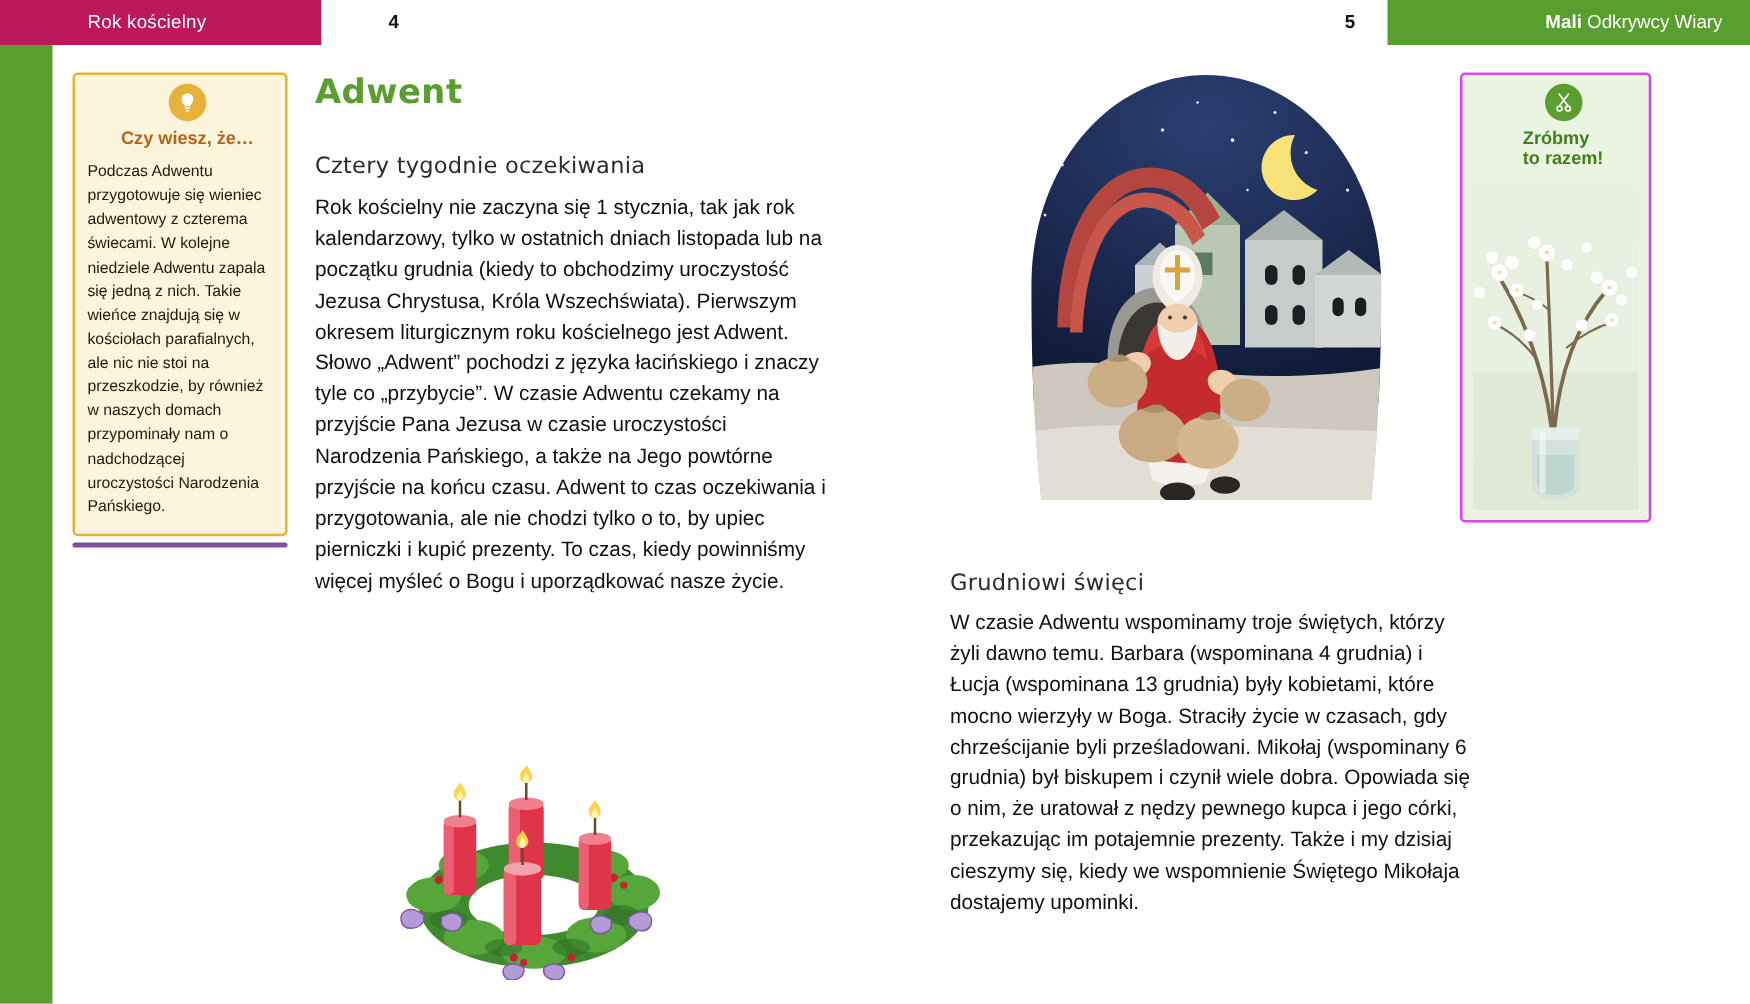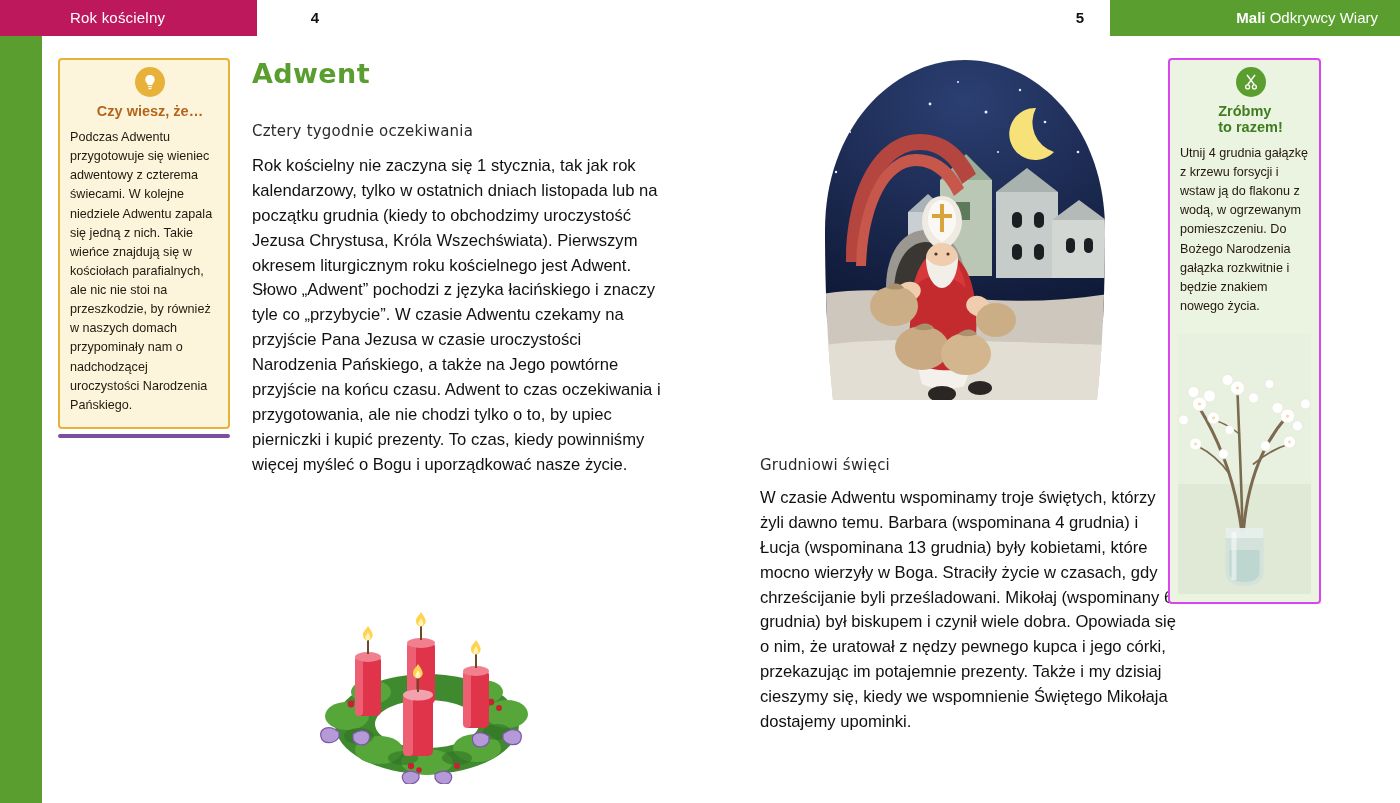--- a/index.html
+++ b/index.html
@@ -150,21 +150,21 @@
     top: 22px;
     font-size: 27px;
     font-weight: bold;
     color: #5a9e2f;
     font-family: "DejaVu Sans", sans-serif;
     letter-spacing: .4px;
   }
   .subhead {
     position: absolute;
     left: 210px;
-    font-size: 15px;
+    font-size: 18px;
     color: #2b2b2b;
     font-family: "DejaVu Sans", sans-serif;
     letter-spacing: .2px;
   }
   .sub-left { top: 86px; }
 
   .bodytext {
     position: absolute;
     font-size: 16.6px;
     line-height: 1.5;
@@ -465,21 +465,20 @@
           <path d="M7 3l9 12M17 3L8 15" stroke="#fff" stroke-width="1.8" fill="none" stroke-linecap="round"></path>
           <circle cx="7.5" cy="18.5" r="2.6" stroke="#fff" stroke-width="1.8" fill="none"></circle>
           <circle cx="16.5" cy="18.5" r="2.6" stroke="#fff" stroke-width="1.8" fill="none"></circle>
         </svg>
       </div>
       <div class="ttl ttl-do">
         <span>Zróbmy</span><br>
         <span>to razem!</span>
       </div>
     </div>
-    <div class="box-body">Utnij 4 grudnia gałązkę z krzewu forsycji i wstaw ją do flakonu z wodą, w ogrzewanym pomieszczeniu. Do Bożego Narodzenia gałązka rozkwitnie i będzie znakiem nowego życia.</div>
 
     <div class="branch-photo">
       <svg viewBox="0 0 150 260" width="100%" height="100%" preserveAspectRatio="xMidYMid slice" aria-hidden="true">
         <rect x="0" y="0" width="150" height="260" fill="#e8f1e0"></rect>
         <rect x="0" y="150" width="150" height="110" fill="#dfe9d6"></rect>
 
         <g stroke="#7b6a4f" fill="none" stroke-linecap="round">
           <path d="M72 196C66 150 52 110 30 74" stroke-width="3"></path>
           <path d="M74 196C78 150 92 112 116 84" stroke-width="3"></path>
           <path d="M73 196C72 150 70 110 68 58" stroke-width="2.6"></path>

